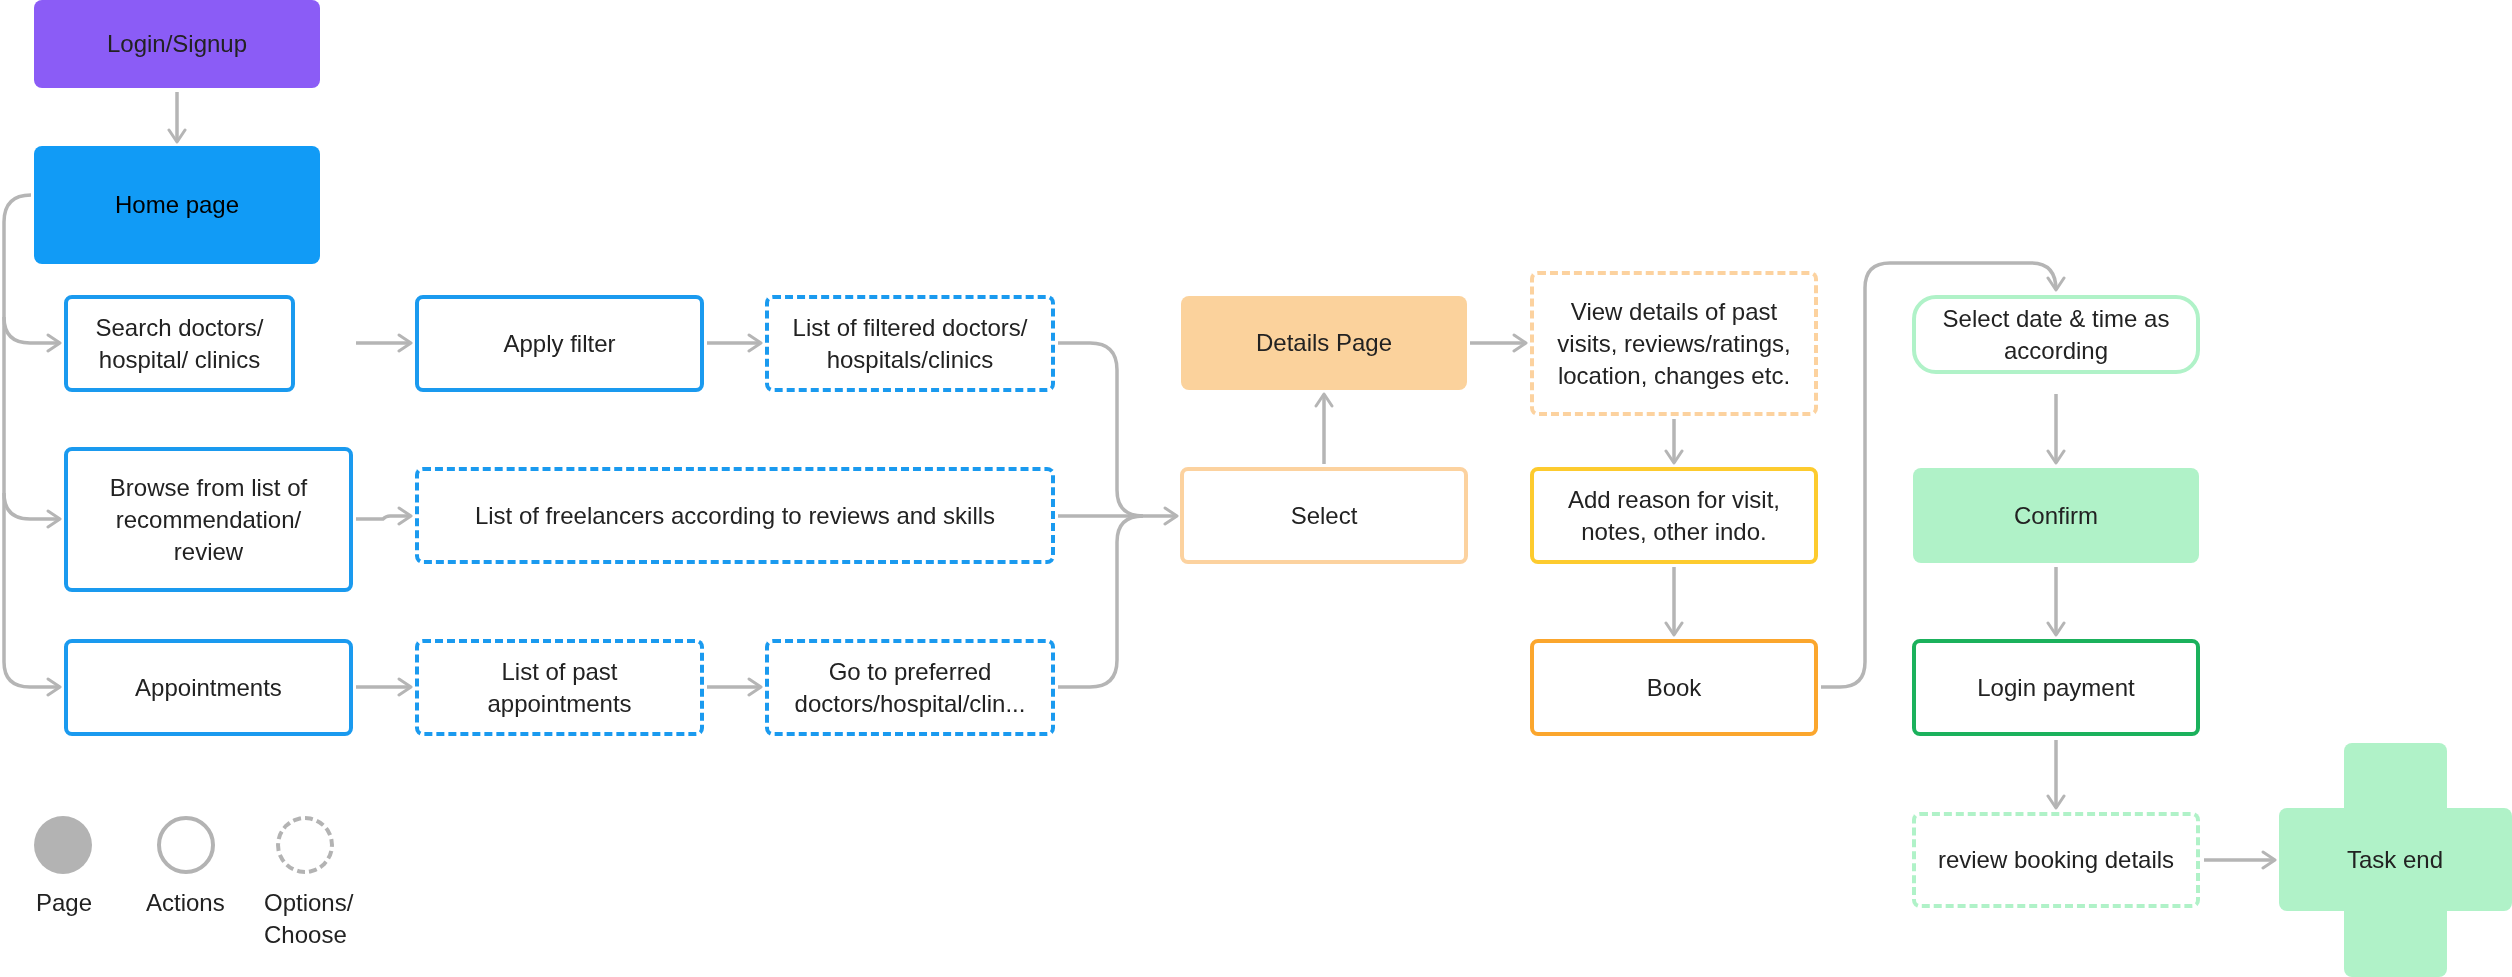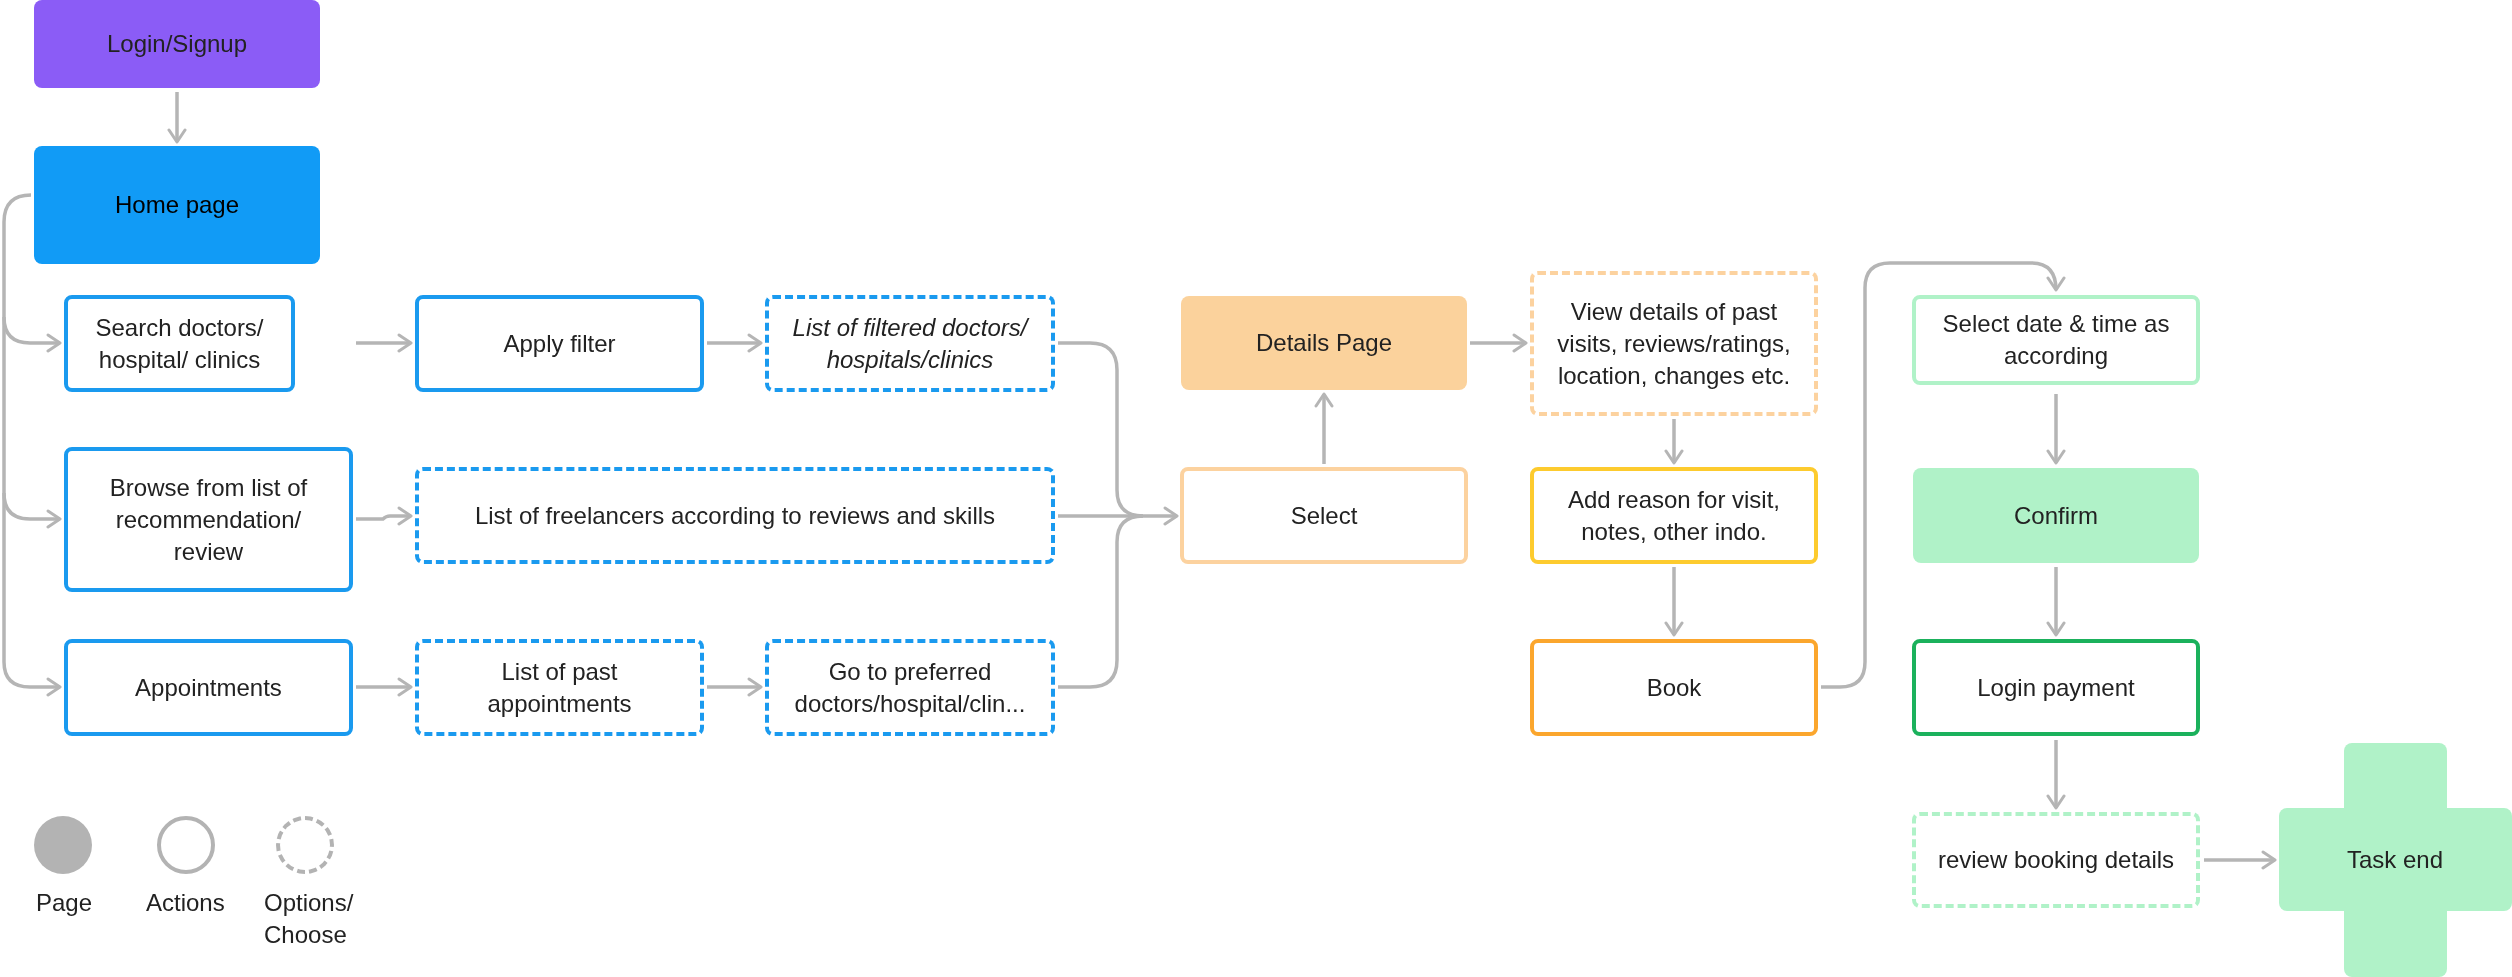--- a/index.html
+++ b/index.html
@@ -95,21 +95,21 @@
 <div class="node option blue-stroke" style="left:415px; top:467px; width:640px; height:97px;">
   <span>List of freelancers according to reviews and skills</span>
 </div>
 <div class="node option blue-stroke" style="left:415px; top:639px; width:289px; height:97px;">
   <div>
     <span>List of past</span>
     <span>appointments</span>
   </div>
 </div>
 
-<div class="node option blue-stroke" style="left:765px; top:295px; width:290px; height:97px;font-style:italic;">
+<div class="node option blue-stroke" style="left:765px; top:295px; width:290px; height:97px;">
   <div>
     <span>List of filtered doctors/</span>
     <span>hospitals/clinics</span>
   </div>
 </div>
 <div class="node option blue-stroke" style="left:765px; top:639px; width:290px; height:97px;">
   <div>
     <span>Go to preferred</span>
     <span>doctors/hospital/clin...</span>
   </div>
@@ -132,21 +132,21 @@
 <div class="node action" style="left:1530px; top:467px; width:288px; height:97px; border-color:#fdcb2e;">
   <div>
     <span>Add reason for visit,</span>
     <span>notes, other indo.</span>
   </div>
 </div>
 <div class="node action" style="left:1530px; top:639px; width:288px; height:97px; border-color:#fba62d;">
   <span>Book</span>
 </div>
 
-<div class="node action" style="left:1912px; top:295px; width:288px; height:90px; border-color:#b0f2c8;">
+<div class="node action" style="left:1912px; top:295px; width:288px; height:79px; border-color:#b0f2c8;border-radius:24px;">
   <div>
     <span>Select date &amp; time as</span>
     <span>according</span>
   </div>
 </div>
 <div class="node page" style="left:1913px; top:468px; width:286px; height:95px; background:#b0f2c8;">
   <span>Confirm</span>
 </div>
 <div class="node action" style="left:1912px; top:639px; width:288px; height:97px; border-color:#1bb15c;">
   <span>Login payment</span>

